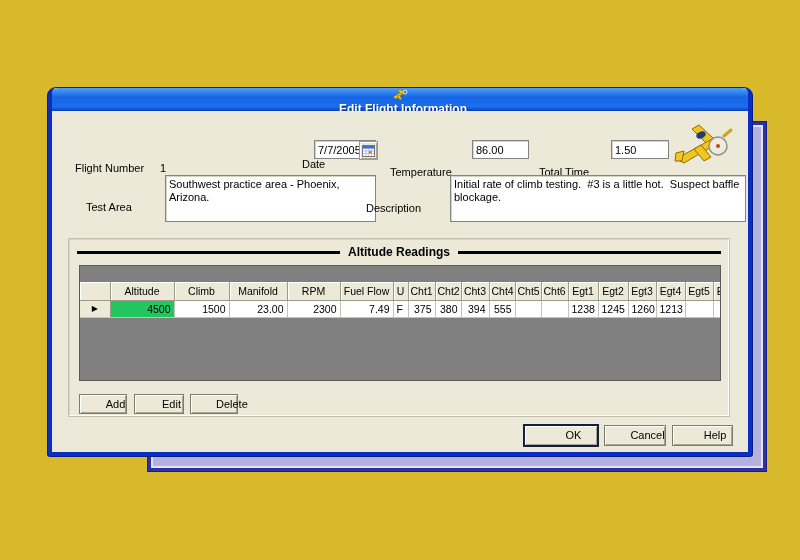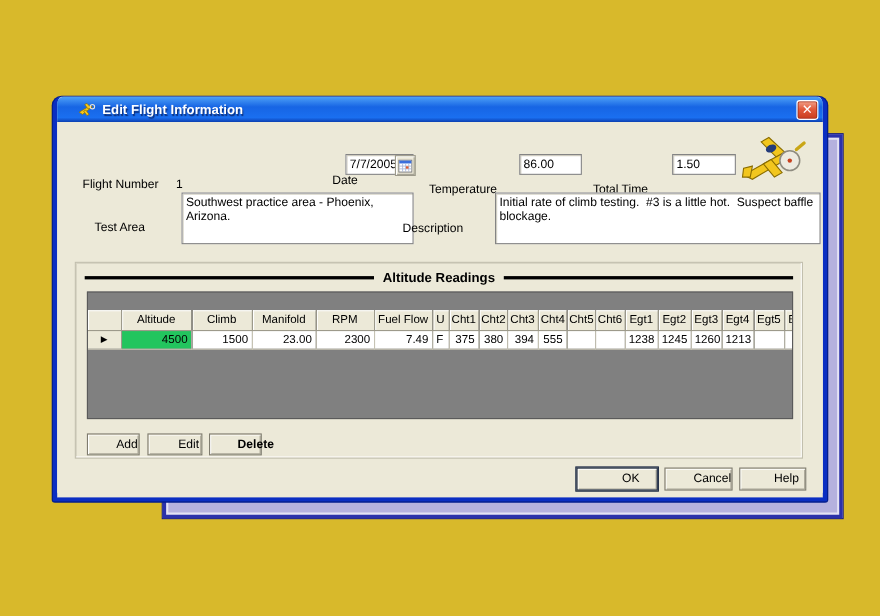--- a/index.html
+++ b/index.html
@@ -24,21 +24,21 @@
     position:absolute; left:48px; top:88px; width:704px; height:368px;
     border:4px solid #0A2EC2; border-top:none;
     border-radius:8px 8px 2px 2px;
     box-shadow:0 0 0 1px #051E8C;
     background:#ECE9D8; z-index:1;
   }
   .titlebar{
     height:23px; display:flex; align-items:center;
     border-radius:6px 6px 0 0;
     background:linear-gradient(180deg,#4DA0F7 0%,#1765E4 40%,#1A6FF0 82%,#0B3EB0 100%);
-    padding:0 4px 0 19px; position:relative;
+    padding:0 4px 0 5px; position:relative;flex-direction:column;
   }
   .title-text{ color:#fff; font-weight:bold; font-size:12px; margin-left:5px;
     text-shadow:1px 1px 1px #0B2E7A; flex:1; white-space:nowrap; }
   .close-btn{
     width:20px; height:18px; border:1px solid #fff; border-radius:3px;
     background:linear-gradient(180deg,#F2A38B 0%,#E25B3C 45%,#C83C1E 100%);
     color:#fff; font-weight:bold; font-size:12px; line-height:16px;
     text-align:center; cursor:pointer; box-shadow:0 0 0 1px #B03418 inset;
   }
   .client{ position:relative; height:337px; background:#ECE9D8; }
@@ -237,21 +237,21 @@
                 <td class="num">1213</td>
                 <td class=""></td>
                 <td class=""></td>
               </tr>
             </tbody>
         </table>
       </div>
 
       <div class="btn" style="left:10px; top:155px; width:48px; height:20px;">Add</div>
       <div class="btn" style="left:65px; top:155px; width:50px; height:20px;">Edit</div>
-      <div class="btn" style="left:121px; top:155px; width:48px; height:20px;font-weight:bold;">Delete</div>
+      <div class="btn" style="left:121px; top:155px; width:48px; height:20px;">Delete</div>
     </div>
 
     <div class="btn default" style="left:472px; top:314px; width:74px; height:21px;">OK</div>
     <div class="btn" style="left:552px; top:314px; width:62px; height:21px;">Cancel</div>
     <div class="btn" style="left:620px; top:314px; width:61px; height:21px;">Help</div>
 
   </div>
 </div>
 
 </body></html>

